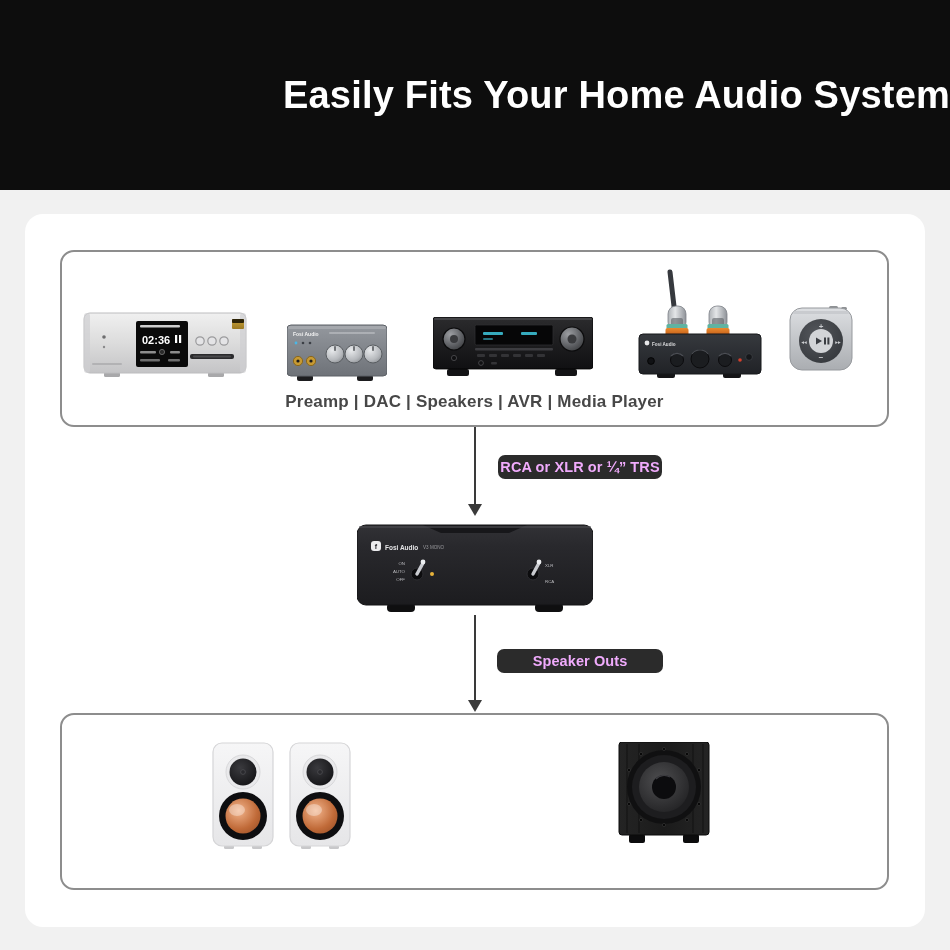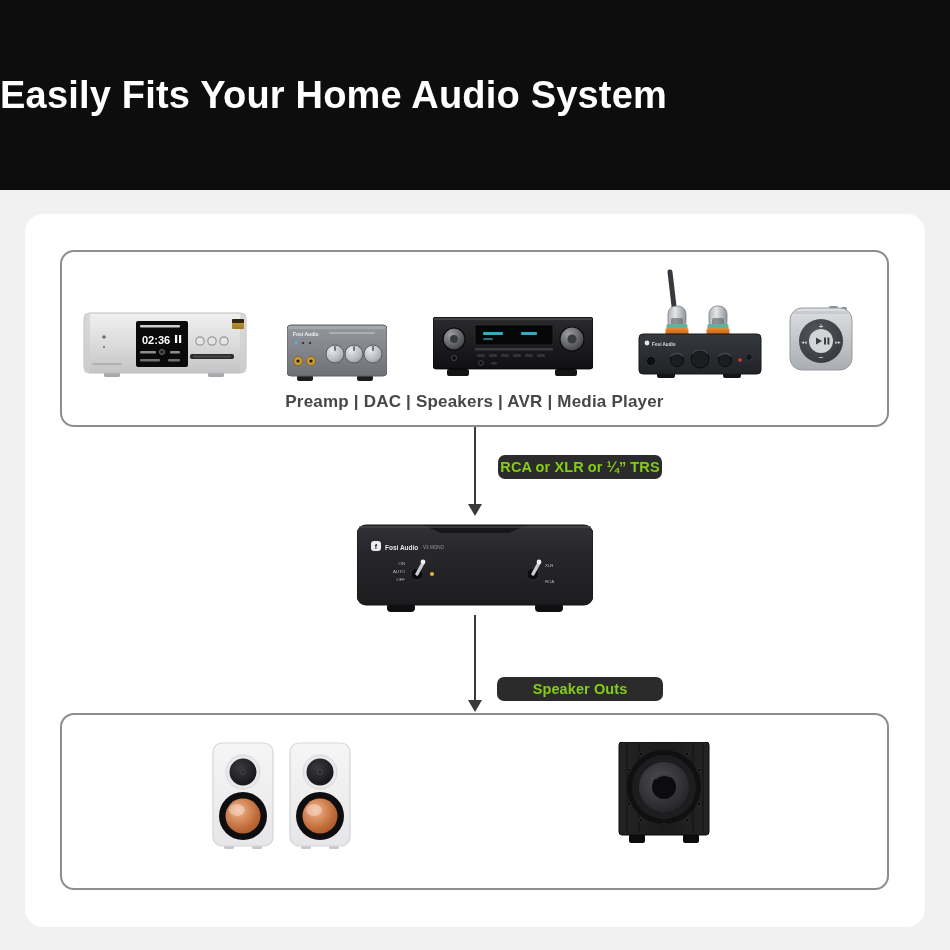--- a/index.html
+++ b/index.html
@@ -1,21 +1,21 @@
 <!DOCTYPE html>
 <html><head>
 <meta charset="utf-8">
 <style>
   * { margin:0; padding:0; box-sizing:border-box; }
   html,body { width:950px; height:950px; }
   body { font-family:"Liberation Sans","DejaVu Sans",sans-serif; background:#f1f1f1; }
   .page { position:relative; width:950px; height:950px; background:#f1f1f1; overflow:hidden; }
 
   .header { position:absolute; left:0; top:0; width:950px; height:190px; background:#0d0d0d;
-            display:flex; align-items:center; justify-content:flex-start; }
+            display:flex; align-items:center; justify-content:flex-end; }
   .title { color:#ffffff; font-size:38px; font-weight:700; letter-spacing:0.2px; }
 
   .card { position:absolute; left:25px; top:214px; width:900px; height:713px;
           background:#ffffff; border-radius:18px; }
 
   .device-box { position:absolute; left:60px; width:829px; height:177px;
                 border:2px solid #8d8d8d; border-radius:14px; background:#ffffff; }
   .sources-box { top:250px; }
   .outputs-box { top:713px; }
 
@@ -37,24 +37,24 @@
   .dev-amp    { left:357px; top:521px; }
   .dev-sp1    { left:212px; top:742px; }
   .dev-sp2    { left:289px; top:742px; }
   .dev-sub    { left:617px; top:742px; }
 
   .arrow { position:absolute; left:467px; }
   .arrow-1 { top:427px; }
   .arrow-2 { top:615px; }
 
   .badge { position:absolute; height:24px; background:#2b2b2b; border-radius:7px;
-           color:#84cc16; font-size:14.5px; font-weight:700; display:flex;
+           color:#f0abfc; font-size:14.5px; font-weight:700; display:flex;
            align-items:center; justify-content:center; letter-spacing:0.1px; }
   .badge-input  { left:498px; top:455px; width:164px; }
-  .badge-output { left:497px; top:649px; width:166px;margin-top:28px; }
+  .badge-output { left:497px; top:649px; width:166px; }
 
   svg text { font-family:"Liberation Sans","DejaVu Sans",sans-serif; }
 </style>
 </head>
 <body>
 
 <div class="page">
 
   <div class="header">
     <div class="title">Easily Fits Your Home Audio System</div>

